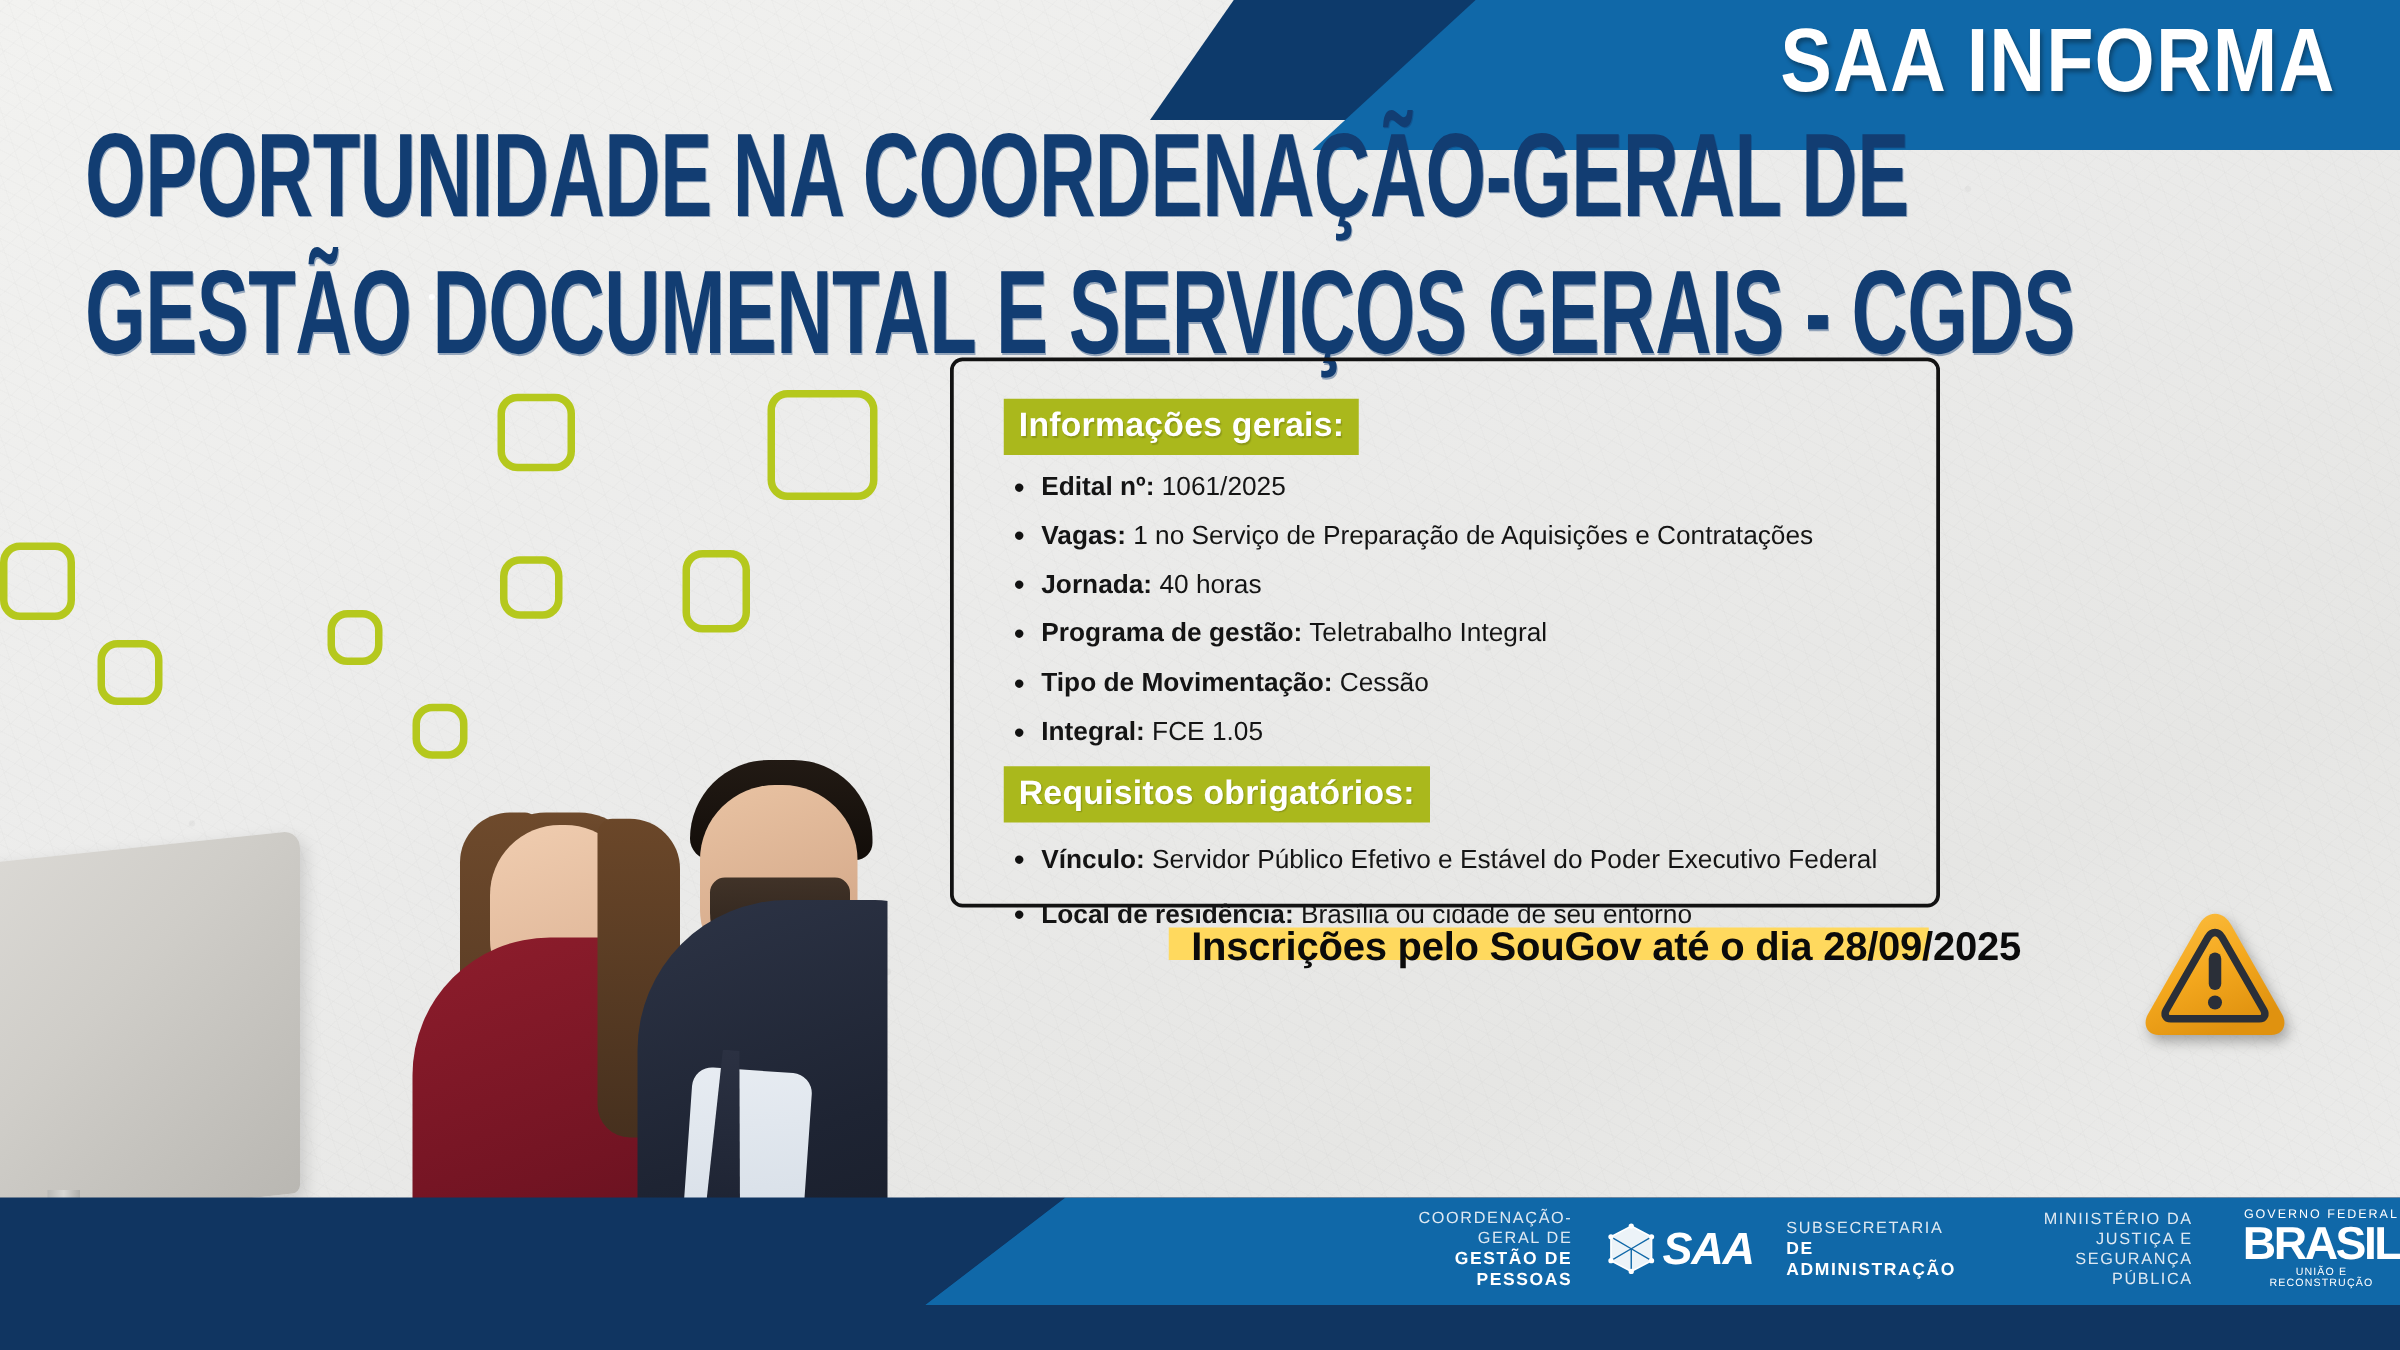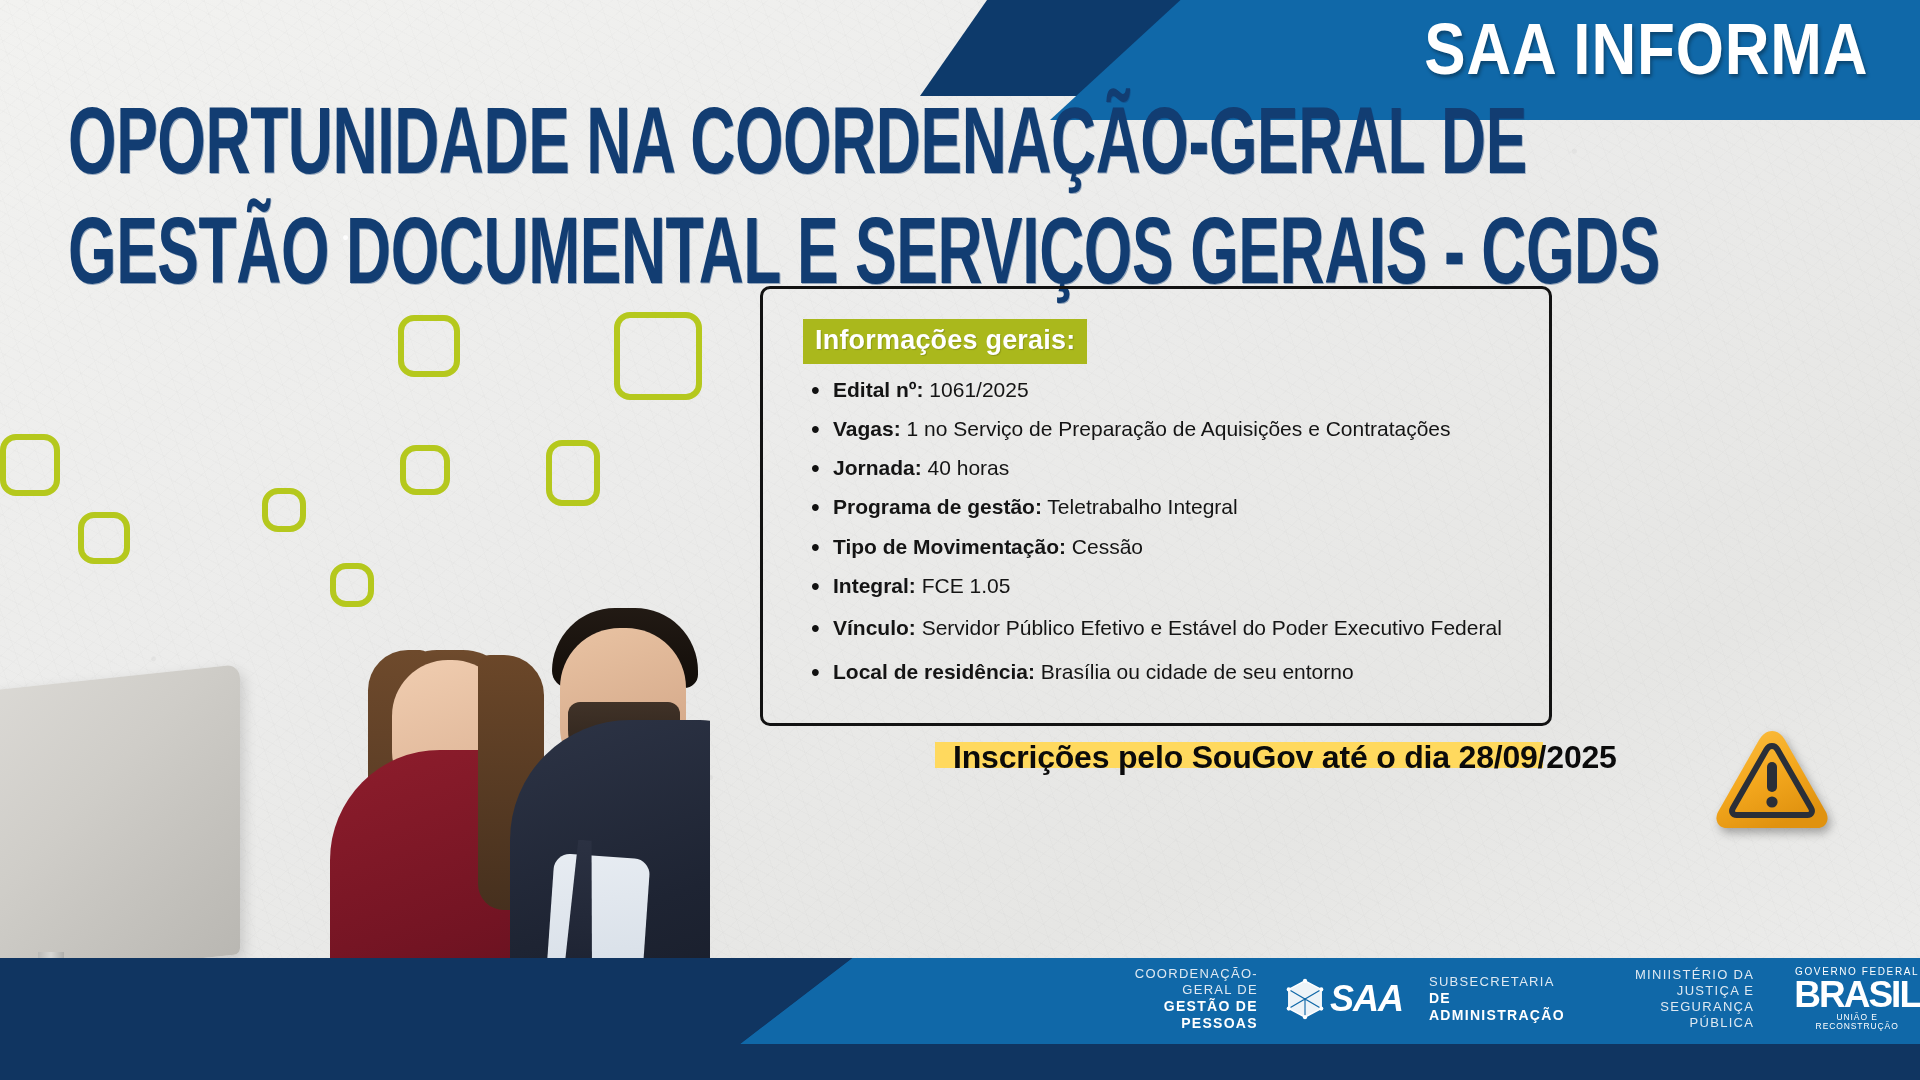--- a/index.html
+++ b/index.html
@@ -342,20 +342,23 @@
       <div class="section-title">Informações gerais:</div>
       <ul class="bullets">
         <li><b>Edital nº:</b><span> 1061/2025</span></li>
         <li><b>Vagas:</b><span> 1 no Serviço de Preparação de Aquisições e Contratações</span></li>
         <li><b>Jornada:</b><span> 40 horas</span></li>
         <li><b>Programa de gestão:</b><span> Teletrabalho Integral</span></li>
         <li><b>Tipo de Movimentação:</b><span> Cessão</span></li>
         <li><b>Integral:</b><span> FCE 1.05</span></li>
       </ul>
 
+      <div id="requisitos-title-wrap">
+        <div class="section-title">Requisitos obrigatórios:</div>
+      </div>
       <ul class="bullets req">
         <li><b>Vínculo:</b><span>  Servidor Público Efetivo e Estável do Poder Executivo Federal</span></li>
         <li><b>Local de residência:</b><span>  Brasília ou cidade de seu entorno</span></li>
       </ul>
     </div>
   </div>
 
   <div id="deadline">
     <div class="hl"></div>
     <div class="txt">Inscrições pelo SouGov  até o dia 28/09/2025</div>

